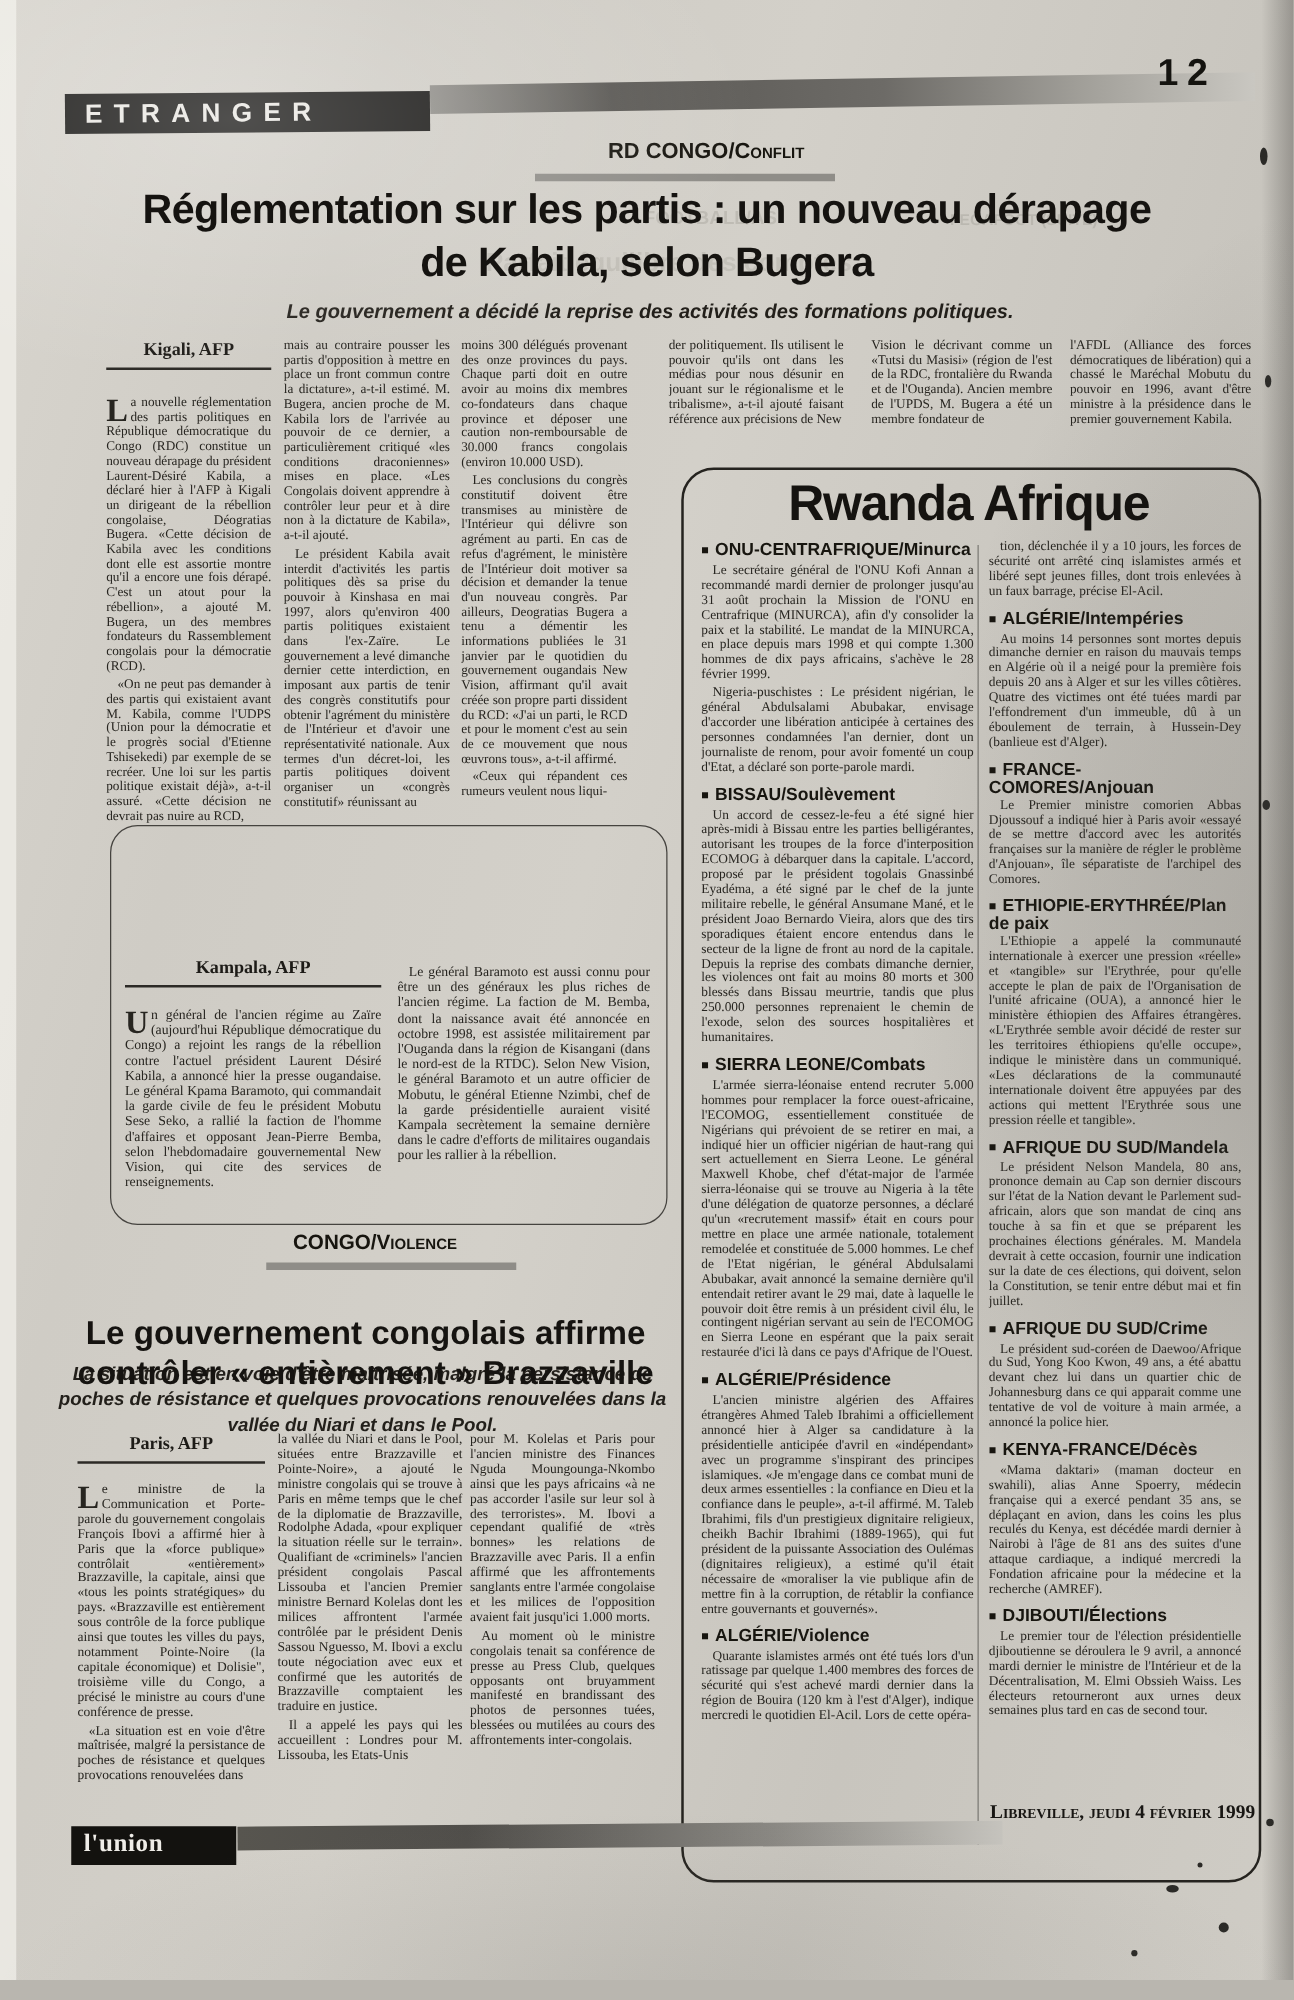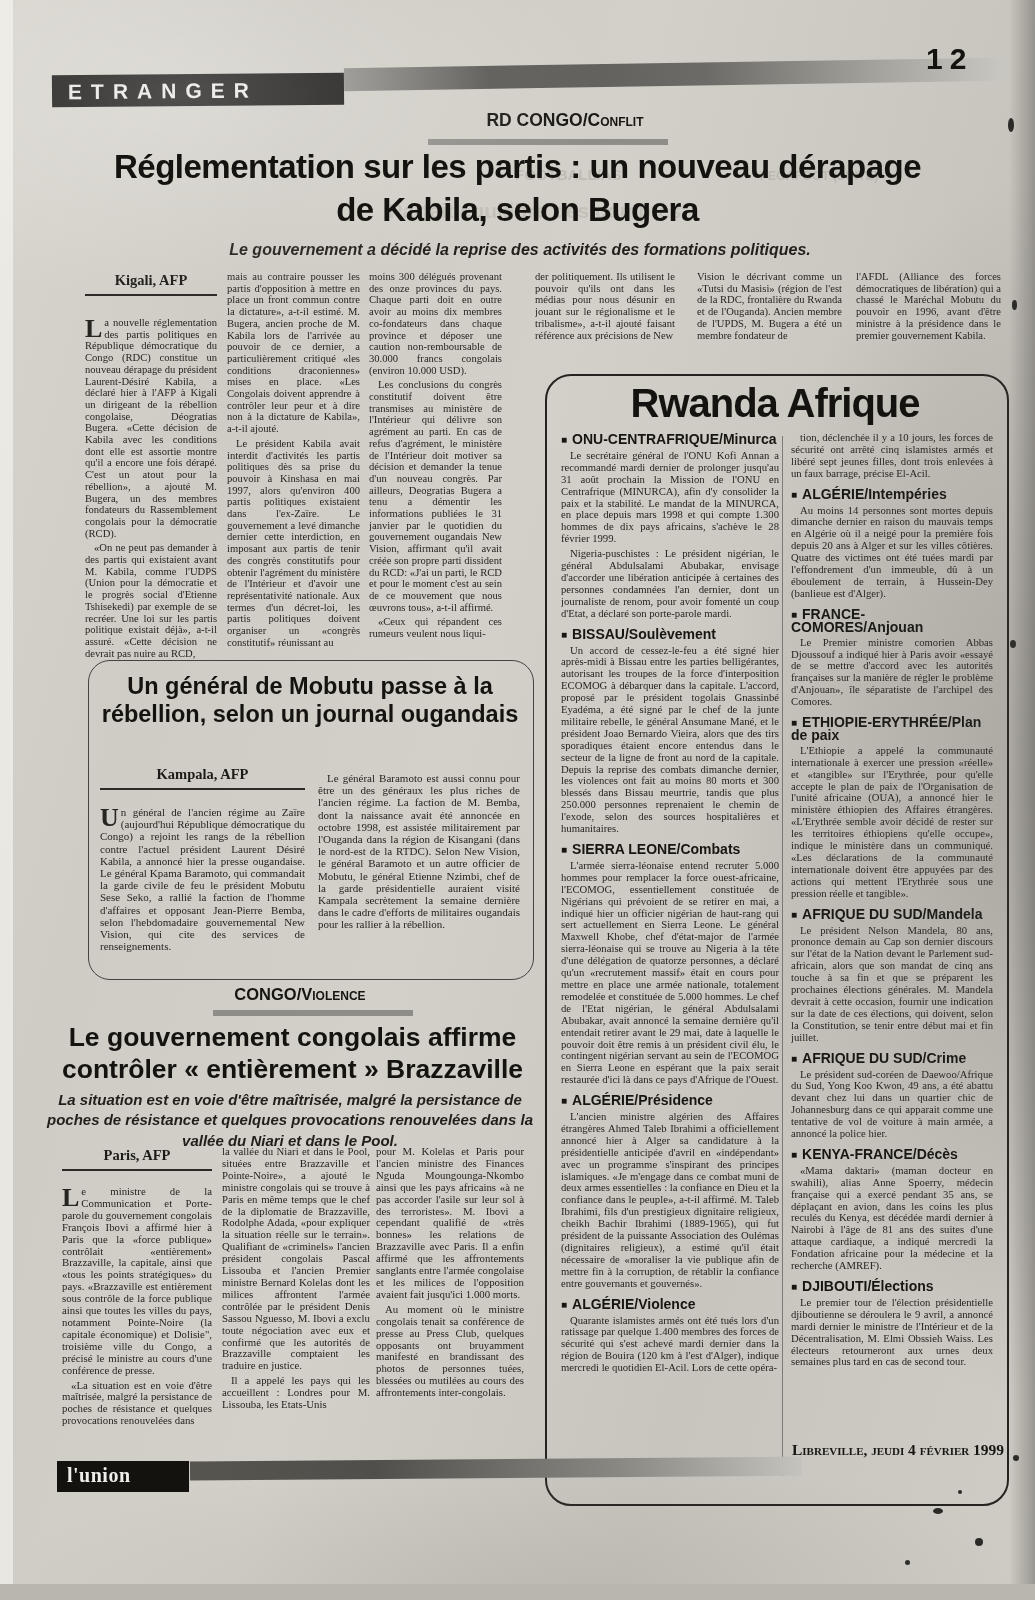--- a/index.html
+++ b/index.html
@@ -56,21 +56,21 @@
   .by1{left:85px;top:272px;width:132px;}
   
   .mobox{left:88px;top:660px;width:444px;height:318px;border:1.6px solid #45433f;border-radius:22px;}
   .h2{left:100px;top:672px;width:420px;font-size:23.5px;line-height:1.2;}
   .by2{left:100px;top:766px;width:205px;}
   .mc1{left:100px;top:806px;width:205px;height:160px;font-size:11px;line-height:12.2px;}
   .mc2{left:318px;top:772px;width:202px;height:194px;font-size:11px;line-height:12.2px;}
   
   .k2{left:170px;top:985px;width:260px;font-size:16.5px;}
   .kb2{left:213px;top:1010px;width:200px;}
-  .h3{left:50px;top:1021px;width:485px;font-size:26.5px;line-height:1.22;}
+  .h3{left:50px;top:1050px;width:485px;font-size:26.5px;line-height:1.22;}
   .s2{left:42px;top:1090px;width:496px;font-size:15px;line-height:1.35;}
   .by3{left:62px;top:1147px;width:150px;}
   .gcol{font-size:10.8px;line-height:11.9px;}
   .gc1{left:62px;top:1186px;width:150px;height:270px;}
   .gc2{left:222px;top:1146px;width:148px;height:310px;}
   .gc3{left:376px;top:1146px;width:148px;height:310px;}
   
   .telex-box{left:545px;top:374px;width:460px;height:1128px;border:2px solid #25231f;border-radius:26px;}
   .telex-title{left:545px;top:381px;width:460px;font-size:40px;letter-spacing:-1px;}
   .tcol{font-size:10.7px;line-height:11.9px;}
@@ -137,21 +137,20 @@
       <p>der politiquement. Ils utilisent le pouvoir qu'ils ont dans les médias pour nous désunir en jouant sur le régionalisme et le tribalisme», a-t-il ajouté faisant référence aux précisions de New</p>
     </div>
   <div class="col mcol c5 cont">
       <p>Vision le décrivant comme un «Tutsi du Masisi» (région de l'est de la RDC, frontalière du Rwanda et de l'Ouganda). Ancien membre de l'UPDS, M. Bugera a été un membre fondateur de</p>
     </div>
   <div class="col mcol c6 cont">
       <p>l'AFDL (Alliance des forces démocratiques de libération) qui a chassé le Maréchal Mobutu du pouvoir en 1996, avant d'être ministre à la présidence dans le premier gouvernement Kabila.</p>
     </div>
 
   <div class="abs mobox"></div>
-  <div class="abs headline h2">Un général de Mobutu passe à la rébellion, selon un journal ougandais</div>
   <div class="abs byline by2">Kampala, AFP</div>
   <div class="col mc1 dropcap">
       <p>Un général de l'ancien régime au Zaïre (aujourd'hui République démocratique du Congo) a rejoint les rangs de la rébellion contre l'actuel président Laurent Désiré Kabila, a annoncé hier la presse ougandaise. Le général Kpama Baramoto, qui commandait la garde civile de feu le président Mobutu Sese Seko, a rallié la faction de l'homme d'affaires et opposant Jean-Pierre Bemba, selon l'hebdomadaire gouvernemental New Vision, qui cite des services de renseignements.</p>
     </div>
   <div class="col mc2">
       <p>Le général Baramoto est aussi connu pour être un des généraux les plus riches de l'ancien régime. La faction de M. Bemba, dont la naissance avait été annoncée en octobre 1998, est assistée militairement par l'Ouganda dans la région de Kisangani (dans le nord-est de la RTDC). Selon New Vision, le général Baramoto et un autre officier de Mobutu, le général Etienne Nzimbi, chef de la garde présidentielle auraient visité Kampala secrètement la semaine dernière dans le cadre d'efforts de militaires ougandais pour les rallier à la rébellion.</p>
     </div>
 
   <div class="abs kicker k2">CONGO/Violence</div>
   <div class="abs kbar kb2"></div>

